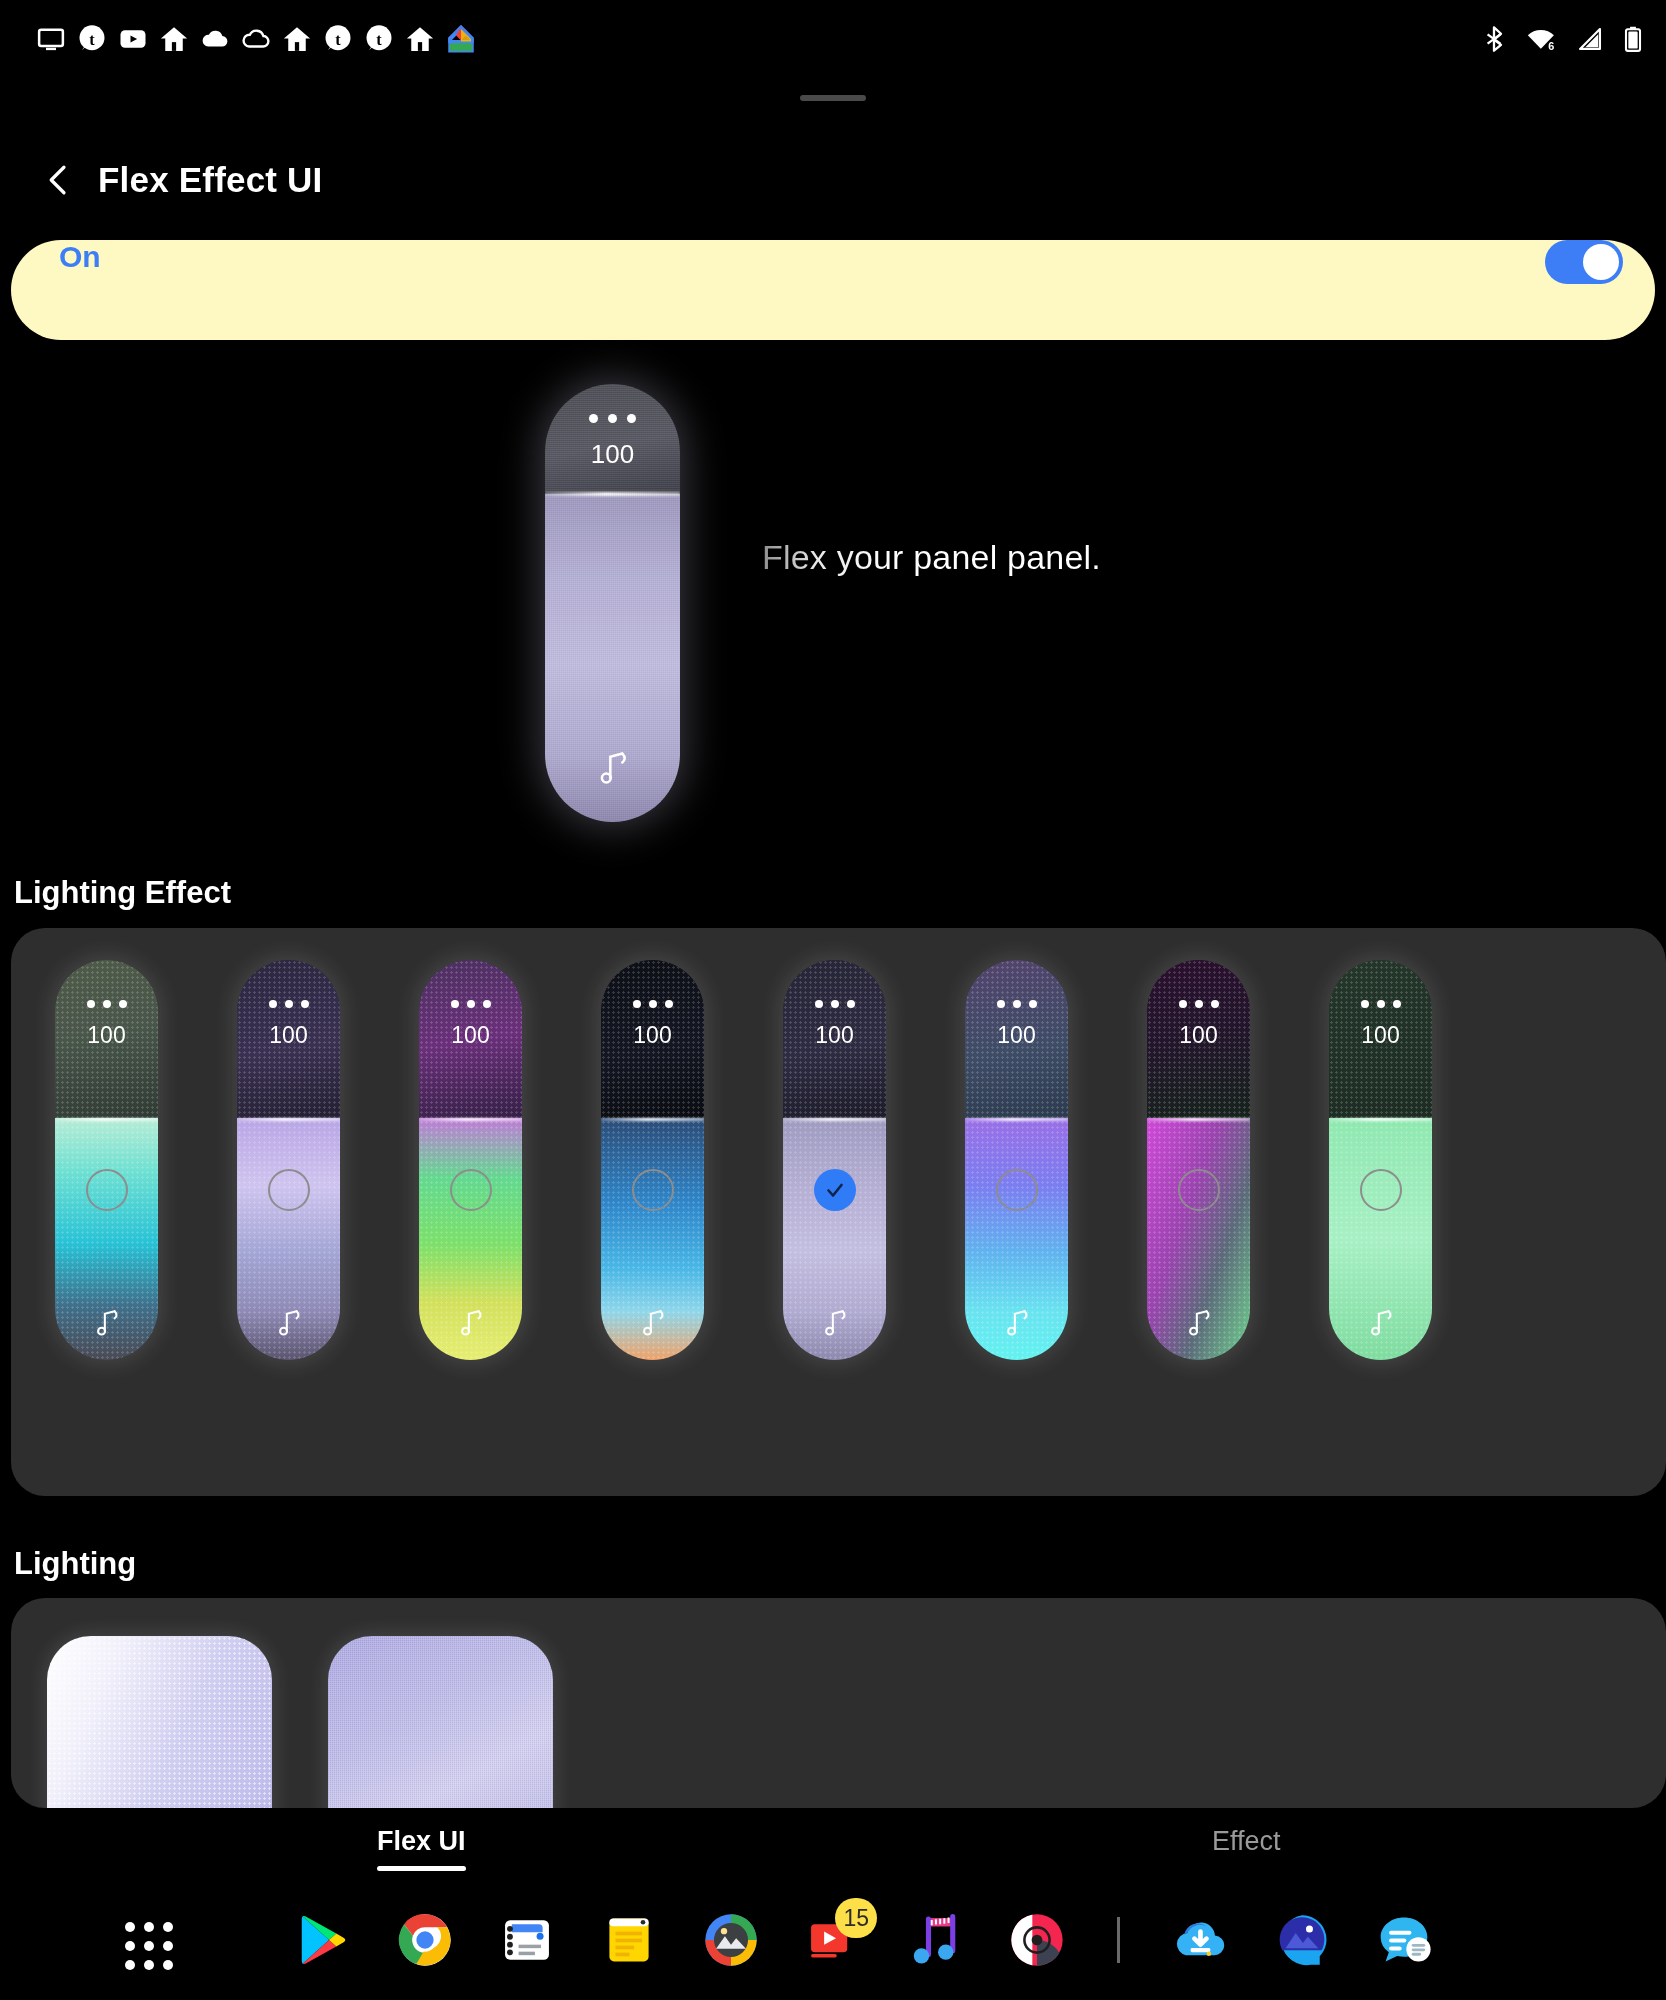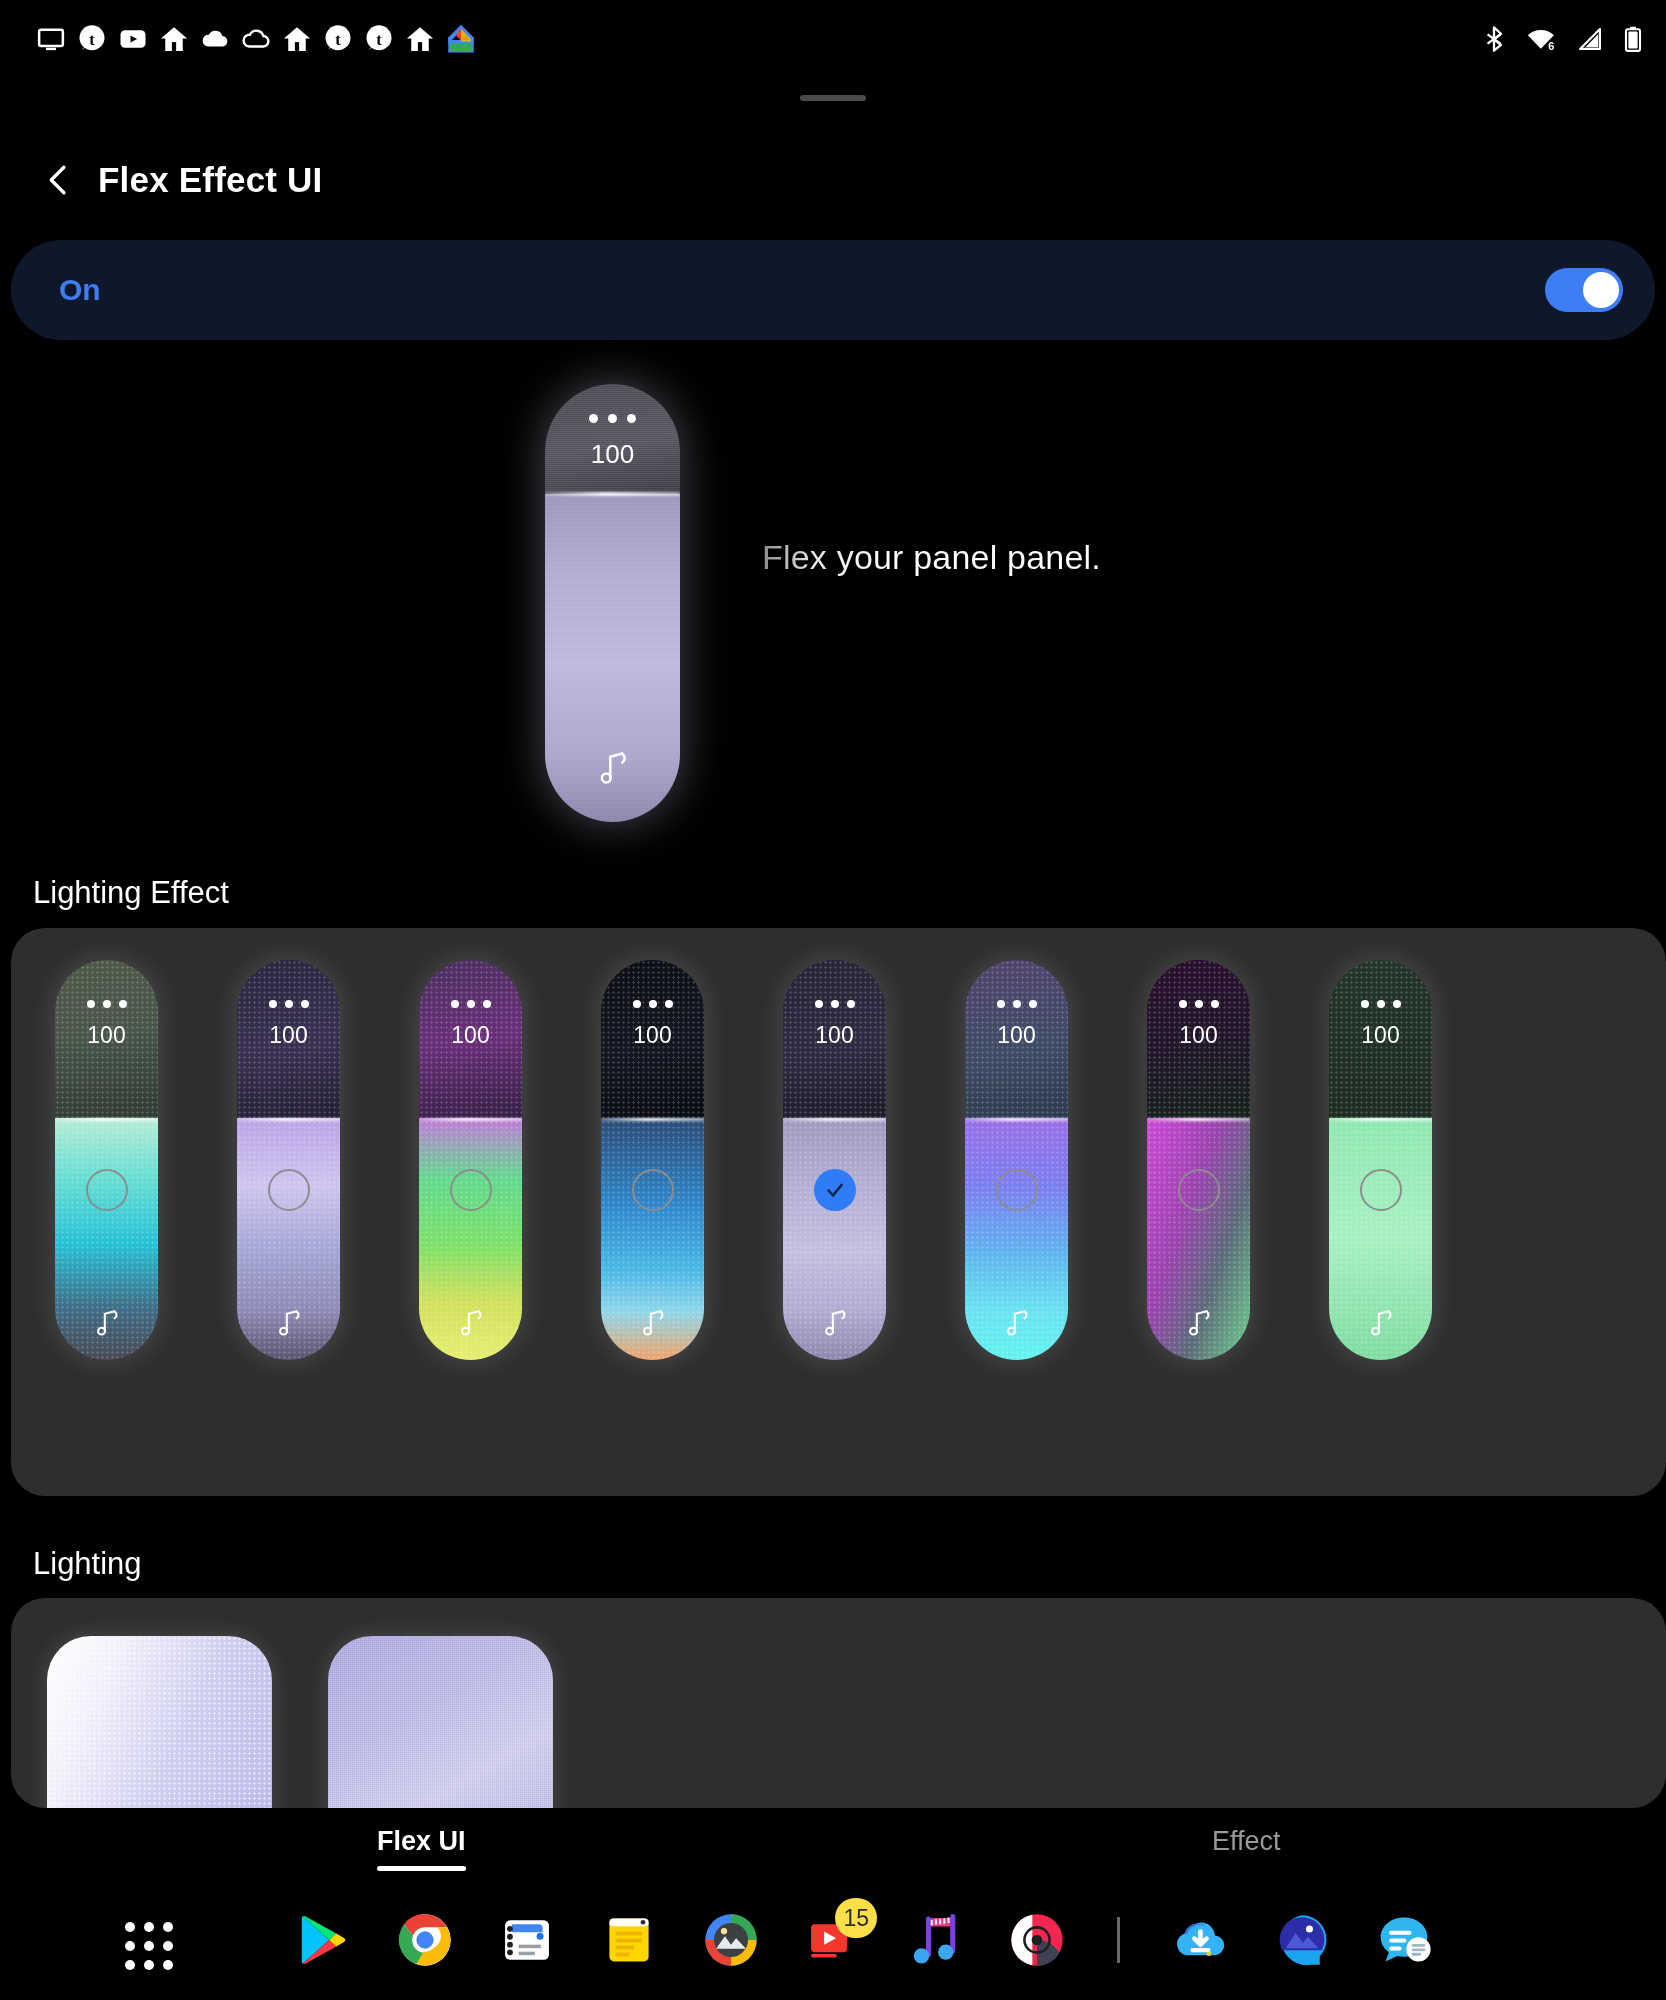--- a/index.html
+++ b/index.html
@@ -32,22 +32,22 @@
   }
   .back-chevron { width:34px; height:34px; display:block; }
   .page-title {
     color:#fff; font-size:35px; font-weight:bold; letter-spacing:.2px;
   }
 
   
   .toggle-card {
     position:absolute; top:240px; left:11px;
     width:1644px; height:100px;
-    background:#0f172a; border-radius:50px;
-    display:flex; align-items:center; justify-content:space-between;
+    background:#fef9c3; border-radius:50px;
+    display:flex; justify-content:space-between;
     padding:0 32px 0 48px;
     gap:20px;
   }
   .toggle-label { color:#3d7ef7; font-size:30px; font-weight:600; }
   .switch {
     width:78px; height:44px; border-radius:22px; background:#3d7ef7;
     position:relative; flex:none;
   }
   .switch .knob {
     position:absolute; right:4px; top:4px;
@@ -103,21 +103,21 @@
   .sl-noise {
     position:absolute; inset:0; opacity:.13; pointer-events:none;
     background-image:
       repeating-linear-gradient(0deg, rgba(255,255,255,.5) 0 1px, transparent 1px 2px),
       repeating-linear-gradient(90deg, rgba(0,0,0,.4) 0 1px, transparent 1px 2px);
   }
 
   
   .section-title {
     position:absolute; left:14px;
-    color:#fff; font-size:31px; font-weight:normal;margin-left:19px;
+    color:#fff; font-size:31px; font-weight:bold;
   }
   #lighting-title { top:875px; }
   #texture-title  { top:1546px; }
 
   
   .light-card {
     position:absolute; left:11px; top:928px;
     width:1655px; height:568px;
     background:#2e2e2e; border-radius:34px;
     overflow:hidden;

